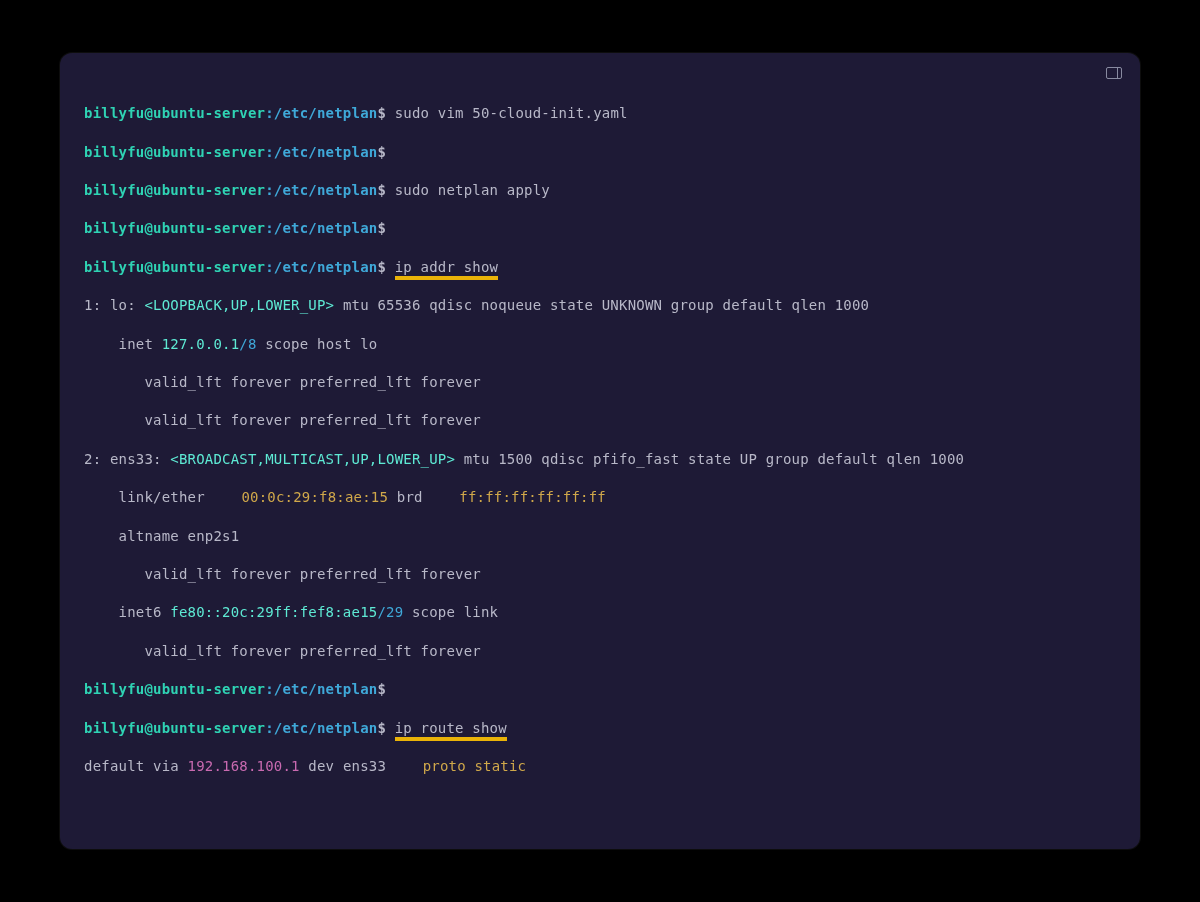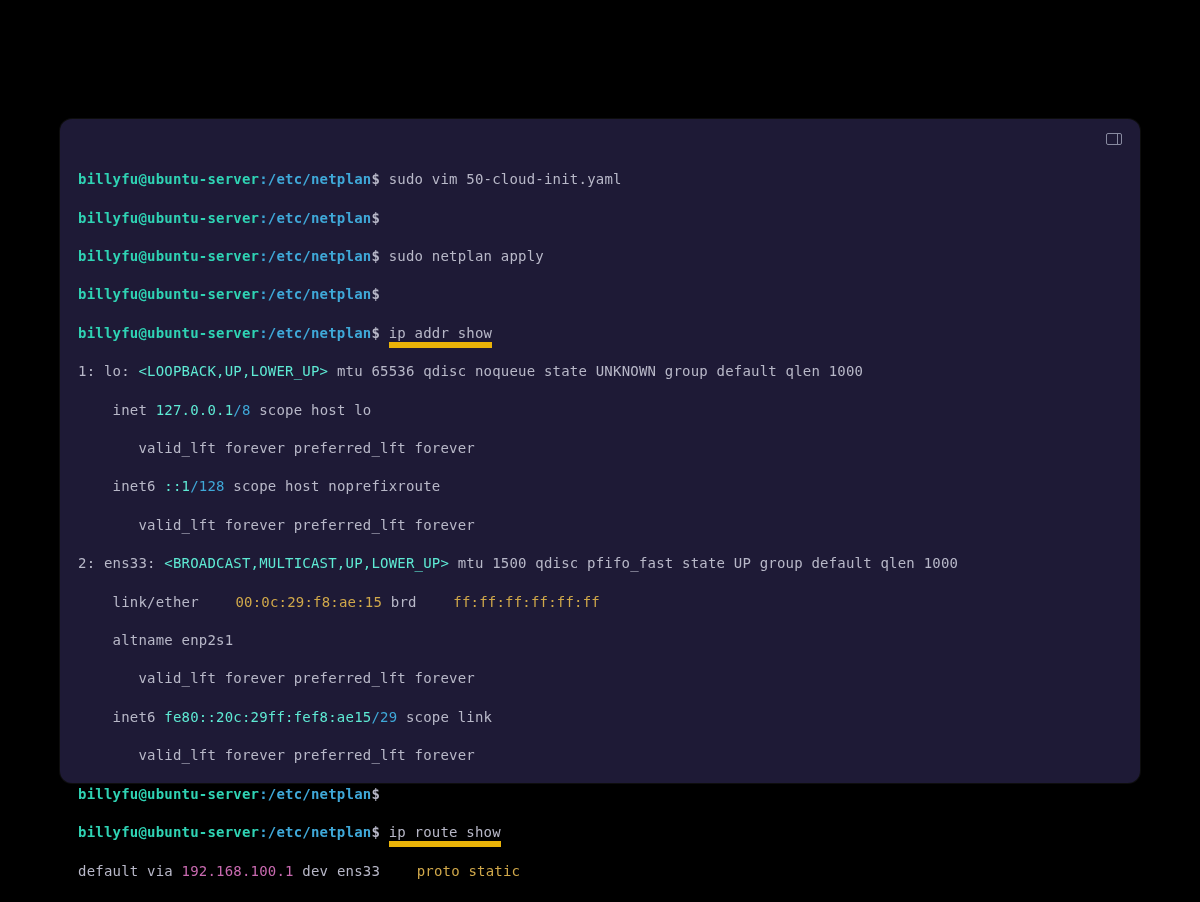--- a/index.html
+++ b/index.html
@@ -11,24 +11,24 @@
     background: #000;
     width: 1200px;
     height: 902px;
     display: flex;
     align-items: center;
     justify-content: center;
     font-family: 'Menlo', 'Consolas', 'DejaVu Sans Mono', monospace;
   }
   .terminal-window {
     width: 1080px;
-    height: 664px;
+    height: 796px;
     background: #1e1a36;
     border-radius: 12px;
-    padding: 32px 18px 18px 18px;
+    padding: 32px 18px 18px 24px;
     position: relative;
     box-shadow: 0 0 0 1px rgba(255,255,255,0.05);
   }
   .tab-icon {
     position: absolute;
     top: 14px;
     right: 18px;
     width: 16px;
     height: 12px;
     border: 1.5px solid #888aa0;
@@ -50,42 +50,41 @@
     color: #b8b8c8;
     letter-spacing: 0.2px;
   }
   .line {
     display: block;
   }
   .user { color: #2fd3b4; font-weight: bold; }
   .path { color: #3fa8d8; font-weight: bold; }
   .dollar { color: #b8b8c8; font-weight: bold; }
   .cmd { color: #b8b8c8; }
-  .underlined { border-bottom: 6px solid #eab308; padding-bottom: 1px; }
+  .underlined { border-bottom: 4px solid #eab308; padding-bottom: 1px; }
   .orange { color: #5eead4; }
   .slash-cyan { color: #3fa8d8; }
   .yellow { color: #d0a84a; margin-left: 28px; }
   .magenta { color: #c96ab0; text-align: center; }
   .faded { color: #5eead4; }
 </style>
 </head>
 <body>
 
 <div class="terminal-window">
   <div class="tab-icon"></div>
   <div class="terminal-body">
 <span class="line"><span class="user">billyfu@ubuntu-server</span><span class="path">:</span><span class="path">/etc/netplan</span><span class="dollar">$</span> <span class="cmd">sudo vim 50-cloud-init.yaml</span></span>
 <span class="line"><span class="user">billyfu@ubuntu-server</span><span class="path">:</span><span class="path">/etc/netplan</span><span class="dollar">$</span></span>
 <span class="line"><span class="user">billyfu@ubuntu-server</span><span class="path">:</span><span class="path">/etc/netplan</span><span class="dollar">$</span> <span class="cmd">sudo netplan apply</span></span>
 <span class="line"><span class="user">billyfu@ubuntu-server</span><span class="path">:</span><span class="path">/etc/netplan</span><span class="dollar">$</span></span>
 <span class="line"><span class="user">billyfu@ubuntu-server</span><span class="path">:</span><span class="path">/etc/netplan</span><span class="dollar">$</span> <span class="cmd underlined">ip addr show</span></span>
 <span class="line"><span>1: lo: </span><span class="faded">&lt;LOOPBACK,UP,LOWER_UP&gt;</span><span> mtu 65536 qdisc noqueue state UNKNOWN group default qlen 1000</span></span>
 <span class="line"><span>    inet </span><span class="orange">127.0.0.1</span><span class="slash-cyan">/8</span><span> scope host lo</span></span>
 <span class="line"><span>       valid_lft forever preferred_lft forever</span></span>
-<span class="line"><span>    inet6 </span><span class="orange">::1</span><span class="slash-cyan">/128</span><span> scope host noprefixroute</span></span>
 <span class="line"><span>       valid_lft forever preferred_lft forever</span></span>
 <span class="line"><span>2: ens33: </span><span class="faded">&lt;BROADCAST,MULTICAST,UP,LOWER_UP&gt;</span><span> mtu 1500 qdisc pfifo_fast state UP group default qlen 1000</span></span>
 <span class="line"><span>    link/ether </span><span class="yellow">00:0c:29:f8:ae:15</span><span> brd </span><span class="yellow">ff:ff:ff:ff:ff:ff</span></span>
 <span class="line"><span>    altname enp2s1</span></span>
 <span class="line"><span>       valid_lft forever preferred_lft forever</span></span>
 <span class="line"><span>    inet6 </span><span class="orange">fe80::20c:29ff:fef8:ae15</span><span class="slash-cyan">/29</span><span> scope link</span></span>
 <span class="line"><span>       valid_lft forever preferred_lft forever</span></span>
 <span class="line"><span class="user">billyfu@ubuntu-server</span><span class="path">:</span><span class="path">/etc/netplan</span><span class="dollar">$</span></span>
 <span class="line"><span class="user">billyfu@ubuntu-server</span><span class="path">:</span><span class="path">/etc/netplan</span><span class="dollar">$</span> <span class="cmd underlined">ip route show</span></span>
 <span class="line"><span>default via </span><span class="magenta">192.168.100.1</span><span> dev ens33 </span><span class="yellow">proto static</span></span>

